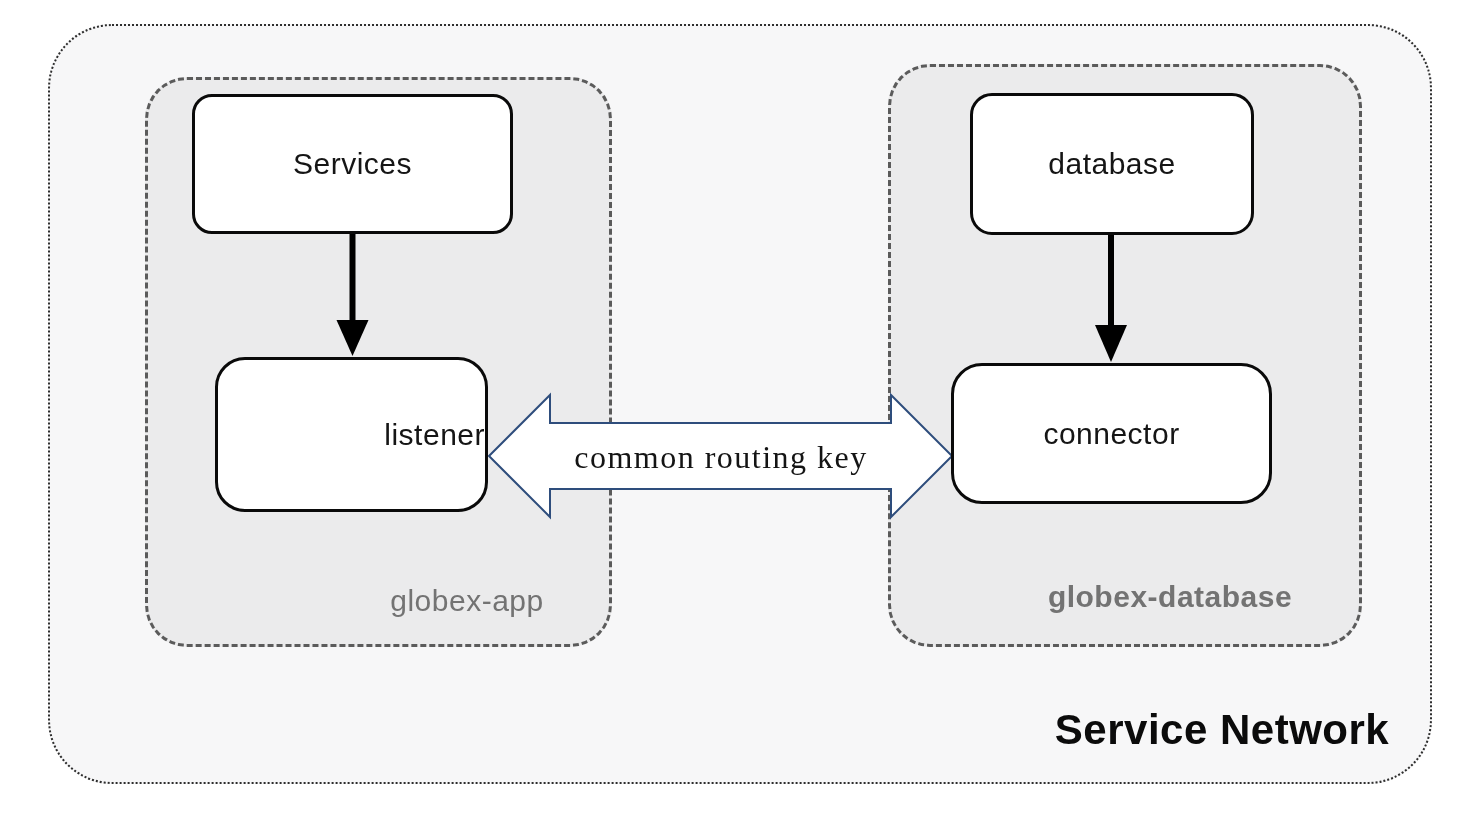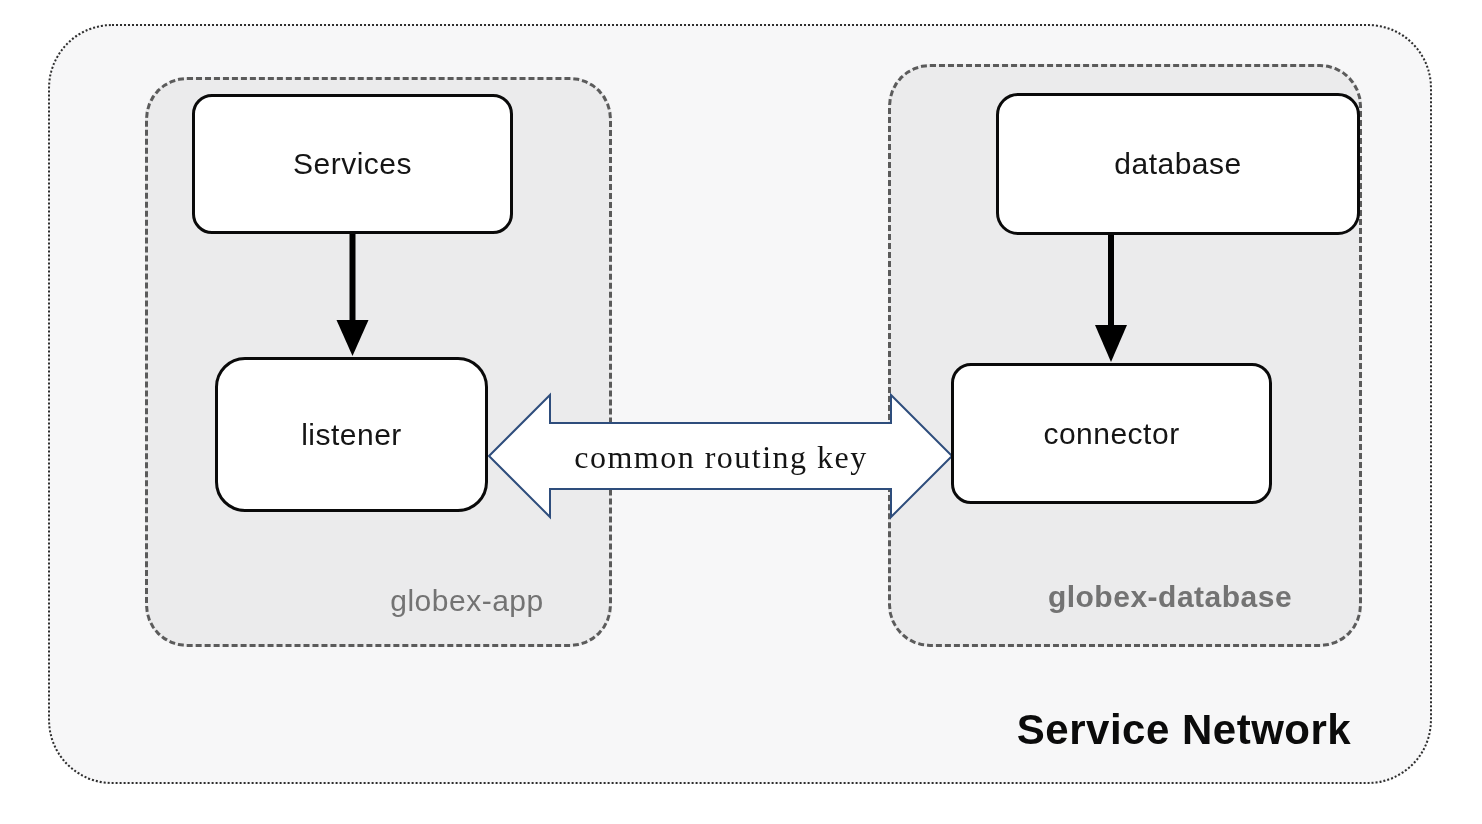--- a/index.html
+++ b/index.html
@@ -50,23 +50,23 @@
     background: #ffffff;
     border: 3px solid var(--node-border);
     display: flex;
     align-items: center;
     justify-content: center;
     font-size: 30px;
     letter-spacing: 0.5px;
     color: var(--text);
   }
   .node-services  { left: 192px; top: 94px;  width: 321px; height: 140px; border-radius: 20px; }
-  .node-database  { left: 996px; top: 93px;  width: 364px; height: 142px; border-radius: 22px; }
-  .node-listener  { left: 215px; top: 357px; width: 273px; height: 155px; border-radius: 30px; }
-  .node-connector { left: 951px; top: 363px; width: 321px; height: 141px; border-radius: 20px; }
+  .node-database  { left: 970px; top: 93px;  width: 284px; height: 142px; border-radius: 22px; }
+  .node-listener  { left: 215px; top: 357px; width: 273px; height: 155px; border-radius: 30px; justify-content: flex-end; }
+  .node-connector { left: 951px; top: 363px; width: 321px; height: 141px; border-radius: 31px; }
   .link-label {
     position: absolute;
     left: 721px; top: 457px;
     transform: translate(-50%, -50%);
     font-size: 32px;
     letter-spacing: 1.5px;
     color: #141414;
     white-space: nowrap;
     font-family: Liberation Serif, serif;
   }
@@ -75,21 +75,21 @@
     transform: translate(-50%, -50%);
     font-size: 30px;
     letter-spacing: 0.5px;
     color: #737373;
     white-space: nowrap;
   }
   .zone-label-app { left: 467px; top: 601px; }
   .zone-label-db  { left: 1170px; top: 597px; font-weight: bold; }
   .network-title {
     position: absolute;
-    left: 1184px; top: 730px;
+    left: 1222px; top: 730px;
     transform: translate(-50%, -50%);
     font-size: 42px;
     font-weight: bold;
     letter-spacing: 0.5px;
     color: #0b0b0b;
     white-space: nowrap;
   }
 </style>
 </head>
 <body>

